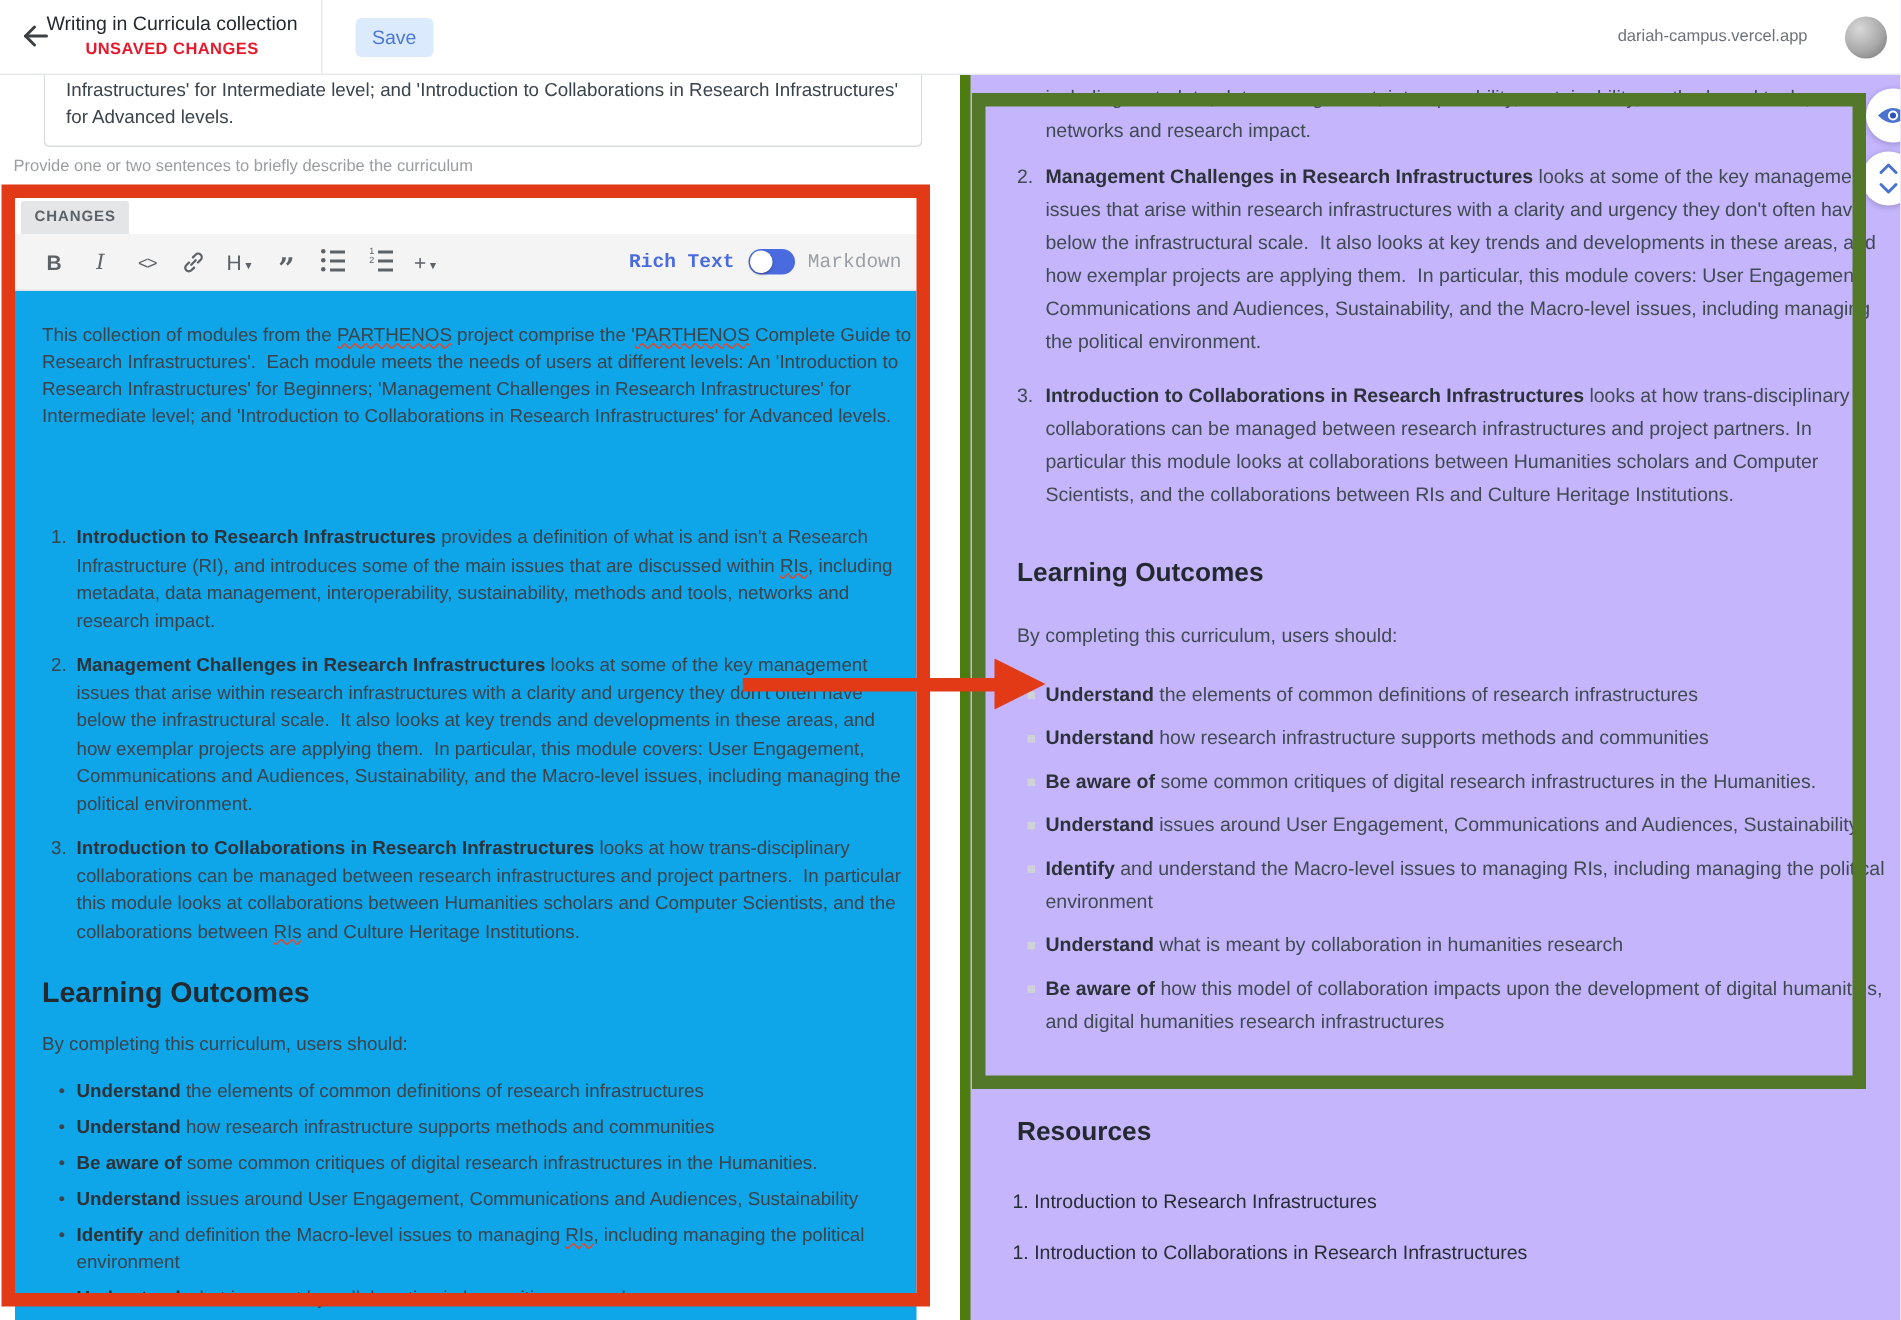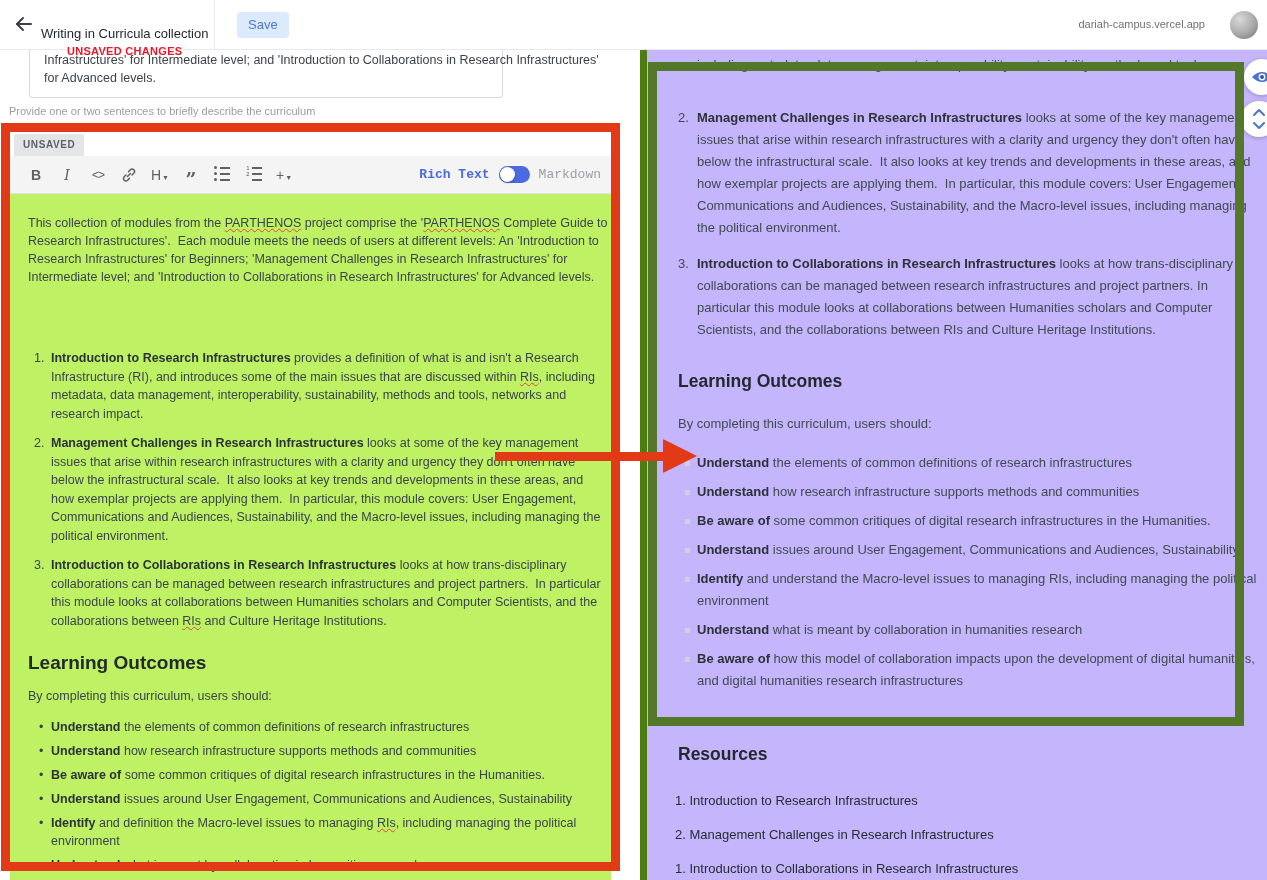--- a/index.html
+++ b/index.html
@@ -4,38 +4,38 @@
 <style>
   * { margin:0; padding:0; box-sizing:border-box; }
   html,body { width:1267px; height:880px; overflow:hidden; background:#fff;
     font-family:"Liberation Sans", sans-serif; }
   .screen { position:relative; width:1267px; height:880px; background:#fff; overflow:hidden; }
 
   
   .topbar { position:absolute; left:0; top:0; width:1267px; height:50px; background:#fff;
     border-bottom:1px solid #e7e9ec; z-index:40; }
   .back-btn { position:absolute; left:12px; top:13px; width:26px; height:24px; cursor:pointer; }
-  .title-block { position:absolute; left:41px; top:7px;margin-top:18px; }
+  .title-block { position:absolute; left:31px; top:7px; }
   .entry-title { font-size:13px; color:#23292f; line-height:17px; }
   .entry-status { font-size:11px; font-weight:bold; color:#e8182c; letter-spacing:.3px; line-height:15px; margin-top:2px;text-align:center; }
   .topbar-divider { position:absolute; left:214px; top:0; width:1px; height:50px; background:#e7e9ec; }
   .save-btn { position:absolute; left:237px; top:12px; height:26px; padding:0 11px;
     background:#dceafd; color:#4c77d4; font-size:13px; border:none; border-radius:4px;
     font-family:inherit; line-height:26px; }
   .site-url { position:absolute; right:62px; top:18px; font-size:11px; color:#6d7278; }
   .avatar { position:absolute; right:9px; top:11px; width:28px; height:28px; border-radius:50%;
     background:radial-gradient(circle at 35% 30%, #d9d9d9, #a9a9a9 55%, #777 95%); }
 
   
   .left-pane { position:absolute; left:0; top:50px; width:640px; height:830px; background:#fff; }
   .right-pane { position:absolute; left:640px; top:50px; width:734px; height:830px; background:#c4b5fd;
     border-left:7px solid #4d7c0f; overflow:hidden; }
 
   
-  .desc-box { position:absolute; left:29px; top:-2px; width:474px; height:50px;
+  .desc-box { position:absolute; left:29px; top:-2px; width:586px; height:50px;
     border:1px solid #d8dbde; border-top:none; border-radius:0 0 4px 4px; background:#fff; }
   .desc-line { position:absolute; left:14px; white-space:nowrap; font-size:12.5px; color:#3b434b; }
   .desc-line.l1 { top:5px; }
   .desc-line.l2 { top:23px; }
   .helper-text { position:absolute; left:9px; top:55px; font-size:11px; color:#9a9da1; }
 
   
   .content-tab { position:absolute; left:14px; top:84px; height:22px; padding:0 9px;
     background:#e4e5e7; border-radius:2px 2px 0 0; font-size:10px; font-weight:bold;
     color:#5b6166; letter-spacing:.6px; line-height:22px; }
@@ -55,21 +55,21 @@
   .ul-ico .num { width:5px; font-size:6px; line-height:4px; color:#5d6266; margin-right:2px; text-align:right; }
   .ul-ico .bar { width:10px; height:2px; background:#5d6266; }
   .mode-wrap { margin-left:auto; display:flex; align-items:center; margin-right:10px;font-family:Liberation Mono, monospace; }
   .mode-rich { color:#4a6bdf; font-size:13px; font-weight:bold; margin-right:9px; }
   .mode-md { color:#9aa0a6; font-size:13px; margin-left:9px; }
   .toggle { position:relative; width:31px; height:17px; background:#4a6bdf; border-radius:9px; cursor:pointer; }
   .toggle .knob { position:absolute; left:1px; top:1px; width:15px; height:15px; background:#fff;
     border-radius:50%; box-shadow:0 1px 2px rgba(0,0,0,.3); }
 
   
-  .ed-body { position:absolute; left:10px; top:144px; width:601px; bottom:0; background:#bef264; }
+  .ed-body { position:absolute; left:10px; top:144px; width:601px; bottom:0; background:#0ea5e9; }
   .ed-para { position:absolute; left:18px; top:20px; width:580px; font-size:12.5px; line-height:18px;
     color:#3b434b; white-space:pre-wrap; }
   .ed-ol { position:absolute; left:18px; top:155px; width:578px; }
   .ed-h2 { position:absolute; left:18px; top:458px; font-size:19px; font-weight:bold; color:#23292e; }
   .ed-intro { position:absolute; left:18px; top:495px; font-size:12.5px; color:#3b434b; }
   .ed-ul { position:absolute; left:18px; top:524px; width:578px; }
 
   .li { position:relative; display:block; white-space:normal; color:#3b434b; }
   .li-body { white-space:pre-wrap; }
   .li strong { color:#2c3238; }
@@ -132,21 +132,21 @@
   </div>
 
   <div class="left-pane">
 
     <div class="desc-box">
       <div class="desc-line l1">Infrastructures' for Intermediate level; and 'Introduction to Collaborations in Research Infrastructures'</div>
       <div class="desc-line l2">for Advanced levels.</div>
     </div>
     <div class="helper-text">Provide one or two sentences to briefly describe the curriculum</div>
 
-    <div class="content-tab">UNSAVED</div>
+    <div class="content-tab">CHANGES</div>
 
     <div class="ed-toolbar">
       <span class="tb-btn tb-bold">B</span>
       <span class="tb-btn tb-italic">I</span>
       <span class="tb-btn tb-code">&lt;&gt;</span>
       <span class="tb-btn">
         <svg width="16" height="16" viewBox="0 0 16 16">
           <path d="M6.5 9.5 L9.5 6.5 M5 8 L3.2 9.8 a2.4 2.4 0 0 0 3.4 3.4 L8.4 11.4 M11 8 L12.8 6.2 a2.4 2.4 0 0 0 -3.4 -3.4 L7.6 4.6" fill="none" stroke="#5d6266" stroke-width="1.5" stroke-linecap="round"></path>
         </svg>
       </span>
@@ -211,40 +211,40 @@
           <div class="li leftbullet"><span class="marker">•</span><span class="li-body"><strong>Understand</strong><span> issues around User Engagement, Communications and Audiences, Sustainability</span></span></div>
           <div class="li leftbullet"><span class="marker">•</span><span class="li-body"><strong>Identify</strong><span> and definition the Macro-level issues to managing </span><span class="sp">RIs</span><span>, including managing the political environment</span></span></div>
           <div class="li leftbullet"><span class="marker">•</span><span class="li-body"><strong>Understand</strong><span> what is meant by collaboration in humanities research</span></span></div>
         </div>
     </div>
   </div>
 
   <div class="right-pane">
     <div class="pv-clip">
       <div>including metadata, data management, interoperability, sustainability, methods and tools,</div>
+      <div>networks and research impact.</div>
     </div>
     <div class="pv-modules">
         <div class="li rightnum"><span class="marker">2.</span><span class="li-body"><strong>Management Challenges in Research Infrastructures</strong><span> looks at some of the key management issues that arise within research infrastructures with a clarity and urgency they don't often have below the infrastructural scale.  It also looks at key trends and developments in these areas, and how exemplar projects are applying them.  In particular, this module covers: User Engagement, Communications and Audiences, Sustainability, and the Macro-level issues, including managing the political environment.</span></span></div>
         <div class="li rightnum"><span class="marker">3.</span><span class="li-body"><strong>Introduction to Collaborations in Research Infrastructures</strong><span> looks at how trans-disciplinary collaborations can be managed between research infrastructures and project partners. In particular this module looks at collaborations between Humanities scholars and Computer Scientists, and the collaborations between RIs and Culture Heritage Institutions.</span></span></div>
       </div>
     <div class="pv-h2">Learning Outcomes</div>
     <div class="pv-intro">By completing this curriculum, users should:</div>
     <div class="pv-ul">
         <div class="li rightbullet"><span class="marker sq"></span><span class="li-body"><strong>Understand</strong><span> the elements of common definitions of research infrastructures</span></span></div>
         <div class="li rightbullet"><span class="marker sq"></span><span class="li-body"><strong>Understand</strong><span> how research infrastructure supports methods and communities</span></span></div>
         <div class="li rightbullet"><span class="marker sq"></span><span class="li-body"><strong>Be aware of</strong><span> some common critiques of digital research infrastructures in the Humanities.</span></span></div>
         <div class="li rightbullet"><span class="marker sq"></span><span class="li-body"><strong>Understand</strong><span> issues around User Engagement, Communications and Audiences, Sustainability</span></span></div>
         <div class="li rightbullet"><span class="marker sq"></span><span class="li-body"><strong>Identify</strong><span> and understand the Macro-level issues to managing RIs, including managing the political environment</span></span></div>
         <div class="li rightbullet"><span class="marker sq"></span><span class="li-body"><strong>Understand</strong><span> what is meant by collaboration in humanities research</span></span></div>
         <div class="li rightbullet"><span class="marker sq"></span><span class="li-body"><strong>Be aware of</strong><span> how this model of collaboration impacts upon the development of digital humanities, and digital humanities research infrastructures</span></span></div>
       </div>
     <div class="pv-res-h2">Resources</div>
     <div class="pv-res">
         <div class="li plain">1. Introduction to Research Infrastructures</div>
-        <div class="li plain">2. Management Challenges in Research Infrastructures</div>
         <div class="li plain">1. Introduction to Collaborations in Research Infrastructures</div>
       </div>
 
     <div class="float-btn fb-eye">
       <svg width="22" height="16" viewBox="0 0 22 16">
         <path d="M1 8 Q11 -2 21 8 Q11 18 1 8 Z" fill="#4a72cf"></path>
         <circle cx="11" cy="8" r="3.4" fill="#fff"></circle>
         <circle cx="11" cy="8" r="2" fill="#2a52b8"></circle>
       </svg>
     </div>

